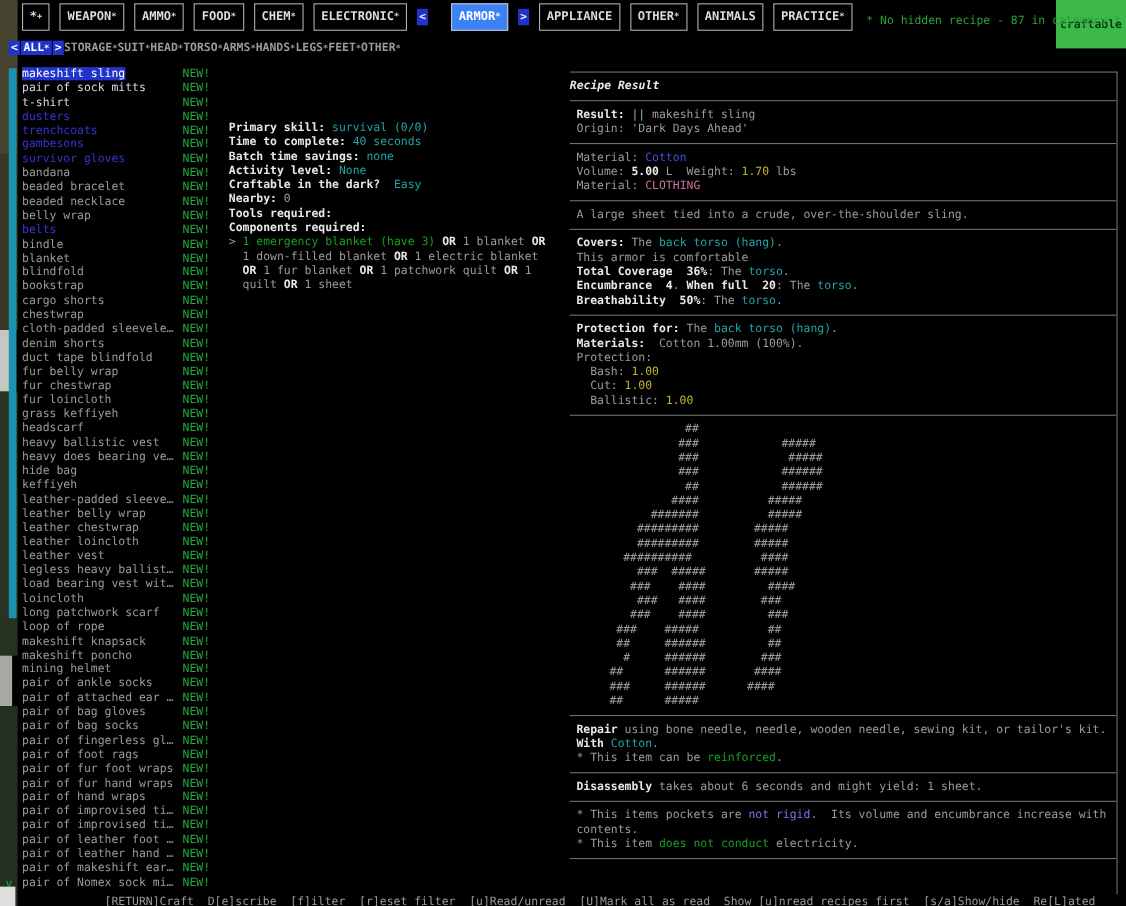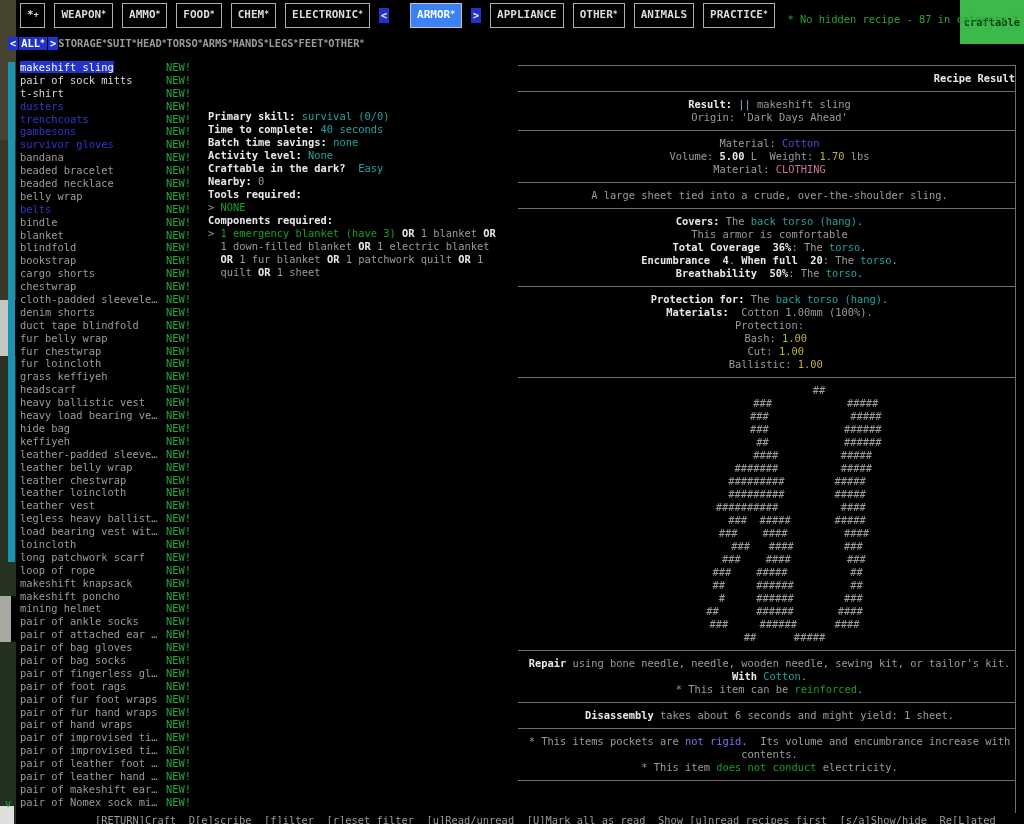--- a/index.html
+++ b/index.html
@@ -58,22 +58,22 @@
   .it-white{color:#d8d8d8;}
   .it-gray{color:#9b9b9b;}
   .it-blue{color:#3434d6;}
   .badge{color:#23a83c;}
 
   
   #details{position:absolute;left:208px;top:62px;width:305px;z-index:2;margin-top:48px;}
 
   
   #result-panel{position:absolute;left:518px;top:65px;width:498px;height:748px;border-top:1px solid #6f6f6f;border-right:1px solid #6f6f6f;z-index:2;box-sizing:border-box;}
-  .sec{border-bottom:1px solid #6f6f6f;padding:6px 0 6px 6px;text-align:center;}
-  .sec.center{text-align:right;padding-left:0;}
+  .sec{border-bottom:1px solid #6f6f6f;padding:6px 0 6px 6px;}
+  .sec.center{text-align:left;padding-left:0;font-style:italic;}
   .art{margin:0 0 0 30px;font-family:inherit;font-size:inherit;line-height:13px;color:#9b9b9b;}
 
   
   #footer{position:absolute;left:95px;top:814px;white-space:pre;color:#9b9b9b;z-index:3;}
 </style>
 </head>
 <body>
 
 <div id="left-strip">
   <div class="t1"></div>
@@ -127,21 +127,21 @@
     <div class="row"><div class="nm"><span class="it-gray">chestwrap</span></div><span class="badge">NEW!</span></div>
     <div class="row"><div class="nm"><span class="it-gray">cloth-padded sleevele…</span></div><span class="badge">NEW!</span></div>
     <div class="row"><div class="nm"><span class="it-gray">denim shorts</span></div><span class="badge">NEW!</span></div>
     <div class="row"><div class="nm"><span class="it-gray">duct tape blindfold</span></div><span class="badge">NEW!</span></div>
     <div class="row"><div class="nm"><span class="it-gray">fur belly wrap</span></div><span class="badge">NEW!</span></div>
     <div class="row"><div class="nm"><span class="it-gray">fur chestwrap</span></div><span class="badge">NEW!</span></div>
     <div class="row"><div class="nm"><span class="it-gray">fur loincloth</span></div><span class="badge">NEW!</span></div>
     <div class="row"><div class="nm"><span class="it-gray">grass keffiyeh</span></div><span class="badge">NEW!</span></div>
     <div class="row"><div class="nm"><span class="it-gray">headscarf</span></div><span class="badge">NEW!</span></div>
     <div class="row"><div class="nm"><span class="it-gray">heavy ballistic vest</span></div><span class="badge">NEW!</span></div>
-    <div class="row"><div class="nm"><span class="it-gray">heavy load bearing ve…</span></div><span class="badge">NEW!</span></div>
+    <div class="row"><div class="nm"><span class="it-gray">heavy does bearing ve…</span></div><span class="badge">NEW!</span></div>
     <div class="row"><div class="nm"><span class="it-gray">hide bag</span></div><span class="badge">NEW!</span></div>
     <div class="row"><div class="nm"><span class="it-gray">keffiyeh</span></div><span class="badge">NEW!</span></div>
     <div class="row"><div class="nm"><span class="it-gray">leather-padded sleeve…</span></div><span class="badge">NEW!</span></div>
     <div class="row"><div class="nm"><span class="it-gray">leather belly wrap</span></div><span class="badge">NEW!</span></div>
     <div class="row"><div class="nm"><span class="it-gray">leather chestwrap</span></div><span class="badge">NEW!</span></div>
     <div class="row"><div class="nm"><span class="it-gray">leather loincloth</span></div><span class="badge">NEW!</span></div>
     <div class="row"><div class="nm"><span class="it-gray">leather vest</span></div><span class="badge">NEW!</span></div>
     <div class="row"><div class="nm"><span class="it-gray">legless heavy ballist…</span></div><span class="badge">NEW!</span></div>
     <div class="row"><div class="nm"><span class="it-gray">load bearing vest wit…</span></div><span class="badge">NEW!</span></div>
     <div class="row"><div class="nm"><span class="it-gray">loincloth</span></div><span class="badge">NEW!</span></div>
@@ -169,21 +169,20 @@
 <div id="more-indicator">v</div>
 
 <div id="details">
     <div class="line"><span class="sg-w">Primary skill: </span><span class="sg-c">survival (0/0)</span></div>
     <div class="line"><span class="sg-w">Time to complete: </span><span class="sg-c">40 seconds</span></div>
     <div class="line"><span class="sg-w">Batch time savings: </span><span class="sg-c">none</span></div>
     <div class="line"><span class="sg-w">Activity level: </span><span class="sg-c">None</span></div>
     <div class="line"><span class="sg-w">Craftable in the dark?  </span><span class="sg-c">Easy</span></div>
     <div class="line"><span class="sg-w">Nearby: </span><span class="sg-g">0</span></div>
     <div class="line"><span class="sg-w">Tools required:</span></div>
-    <div class="line"><span class="sg-g">&gt; </span><span class="sg-gr">NONE</span></div>
     <div class="line"><span class="sg-w">Components required:</span></div>
     <div class="line"><span class="sg-g">&gt; </span><span class="sg-gr">1 emergency blanket (have 3)</span><span class="sg-g"> </span><span class="sg-w">OR</span><span class="sg-g"> 1 blanket </span><span class="sg-w">OR</span></div>
     <div class="line"><span class="sg-g">  1 down-filled blanket </span><span class="sg-w">OR</span><span class="sg-g"> 1 electric blanket</span></div>
     <div class="line"><span class="sg-g">  </span><span class="sg-w">OR</span><span class="sg-g"> 1 fur blanket </span><span class="sg-w">OR</span><span class="sg-g"> 1 patchwork quilt </span><span class="sg-w">OR</span><span class="sg-g"> 1</span></div>
     <div class="line"><span class="sg-g">  quilt </span><span class="sg-w">OR</span><span class="sg-g"> 1 sheet</span></div>
   </div>
 
 <div id="result-panel">
     <div class="sec center">
       <div class="line"><span class="sg-w">Recipe Result</span></div>

